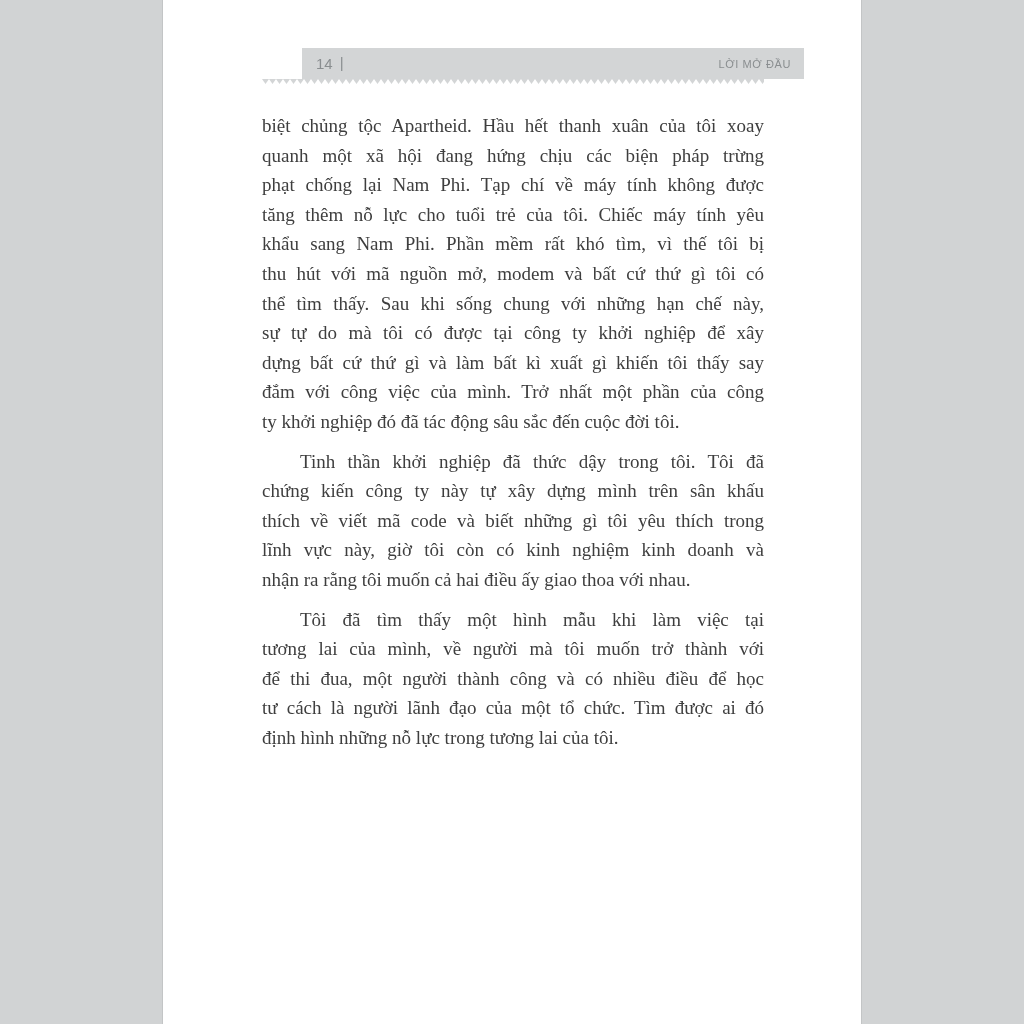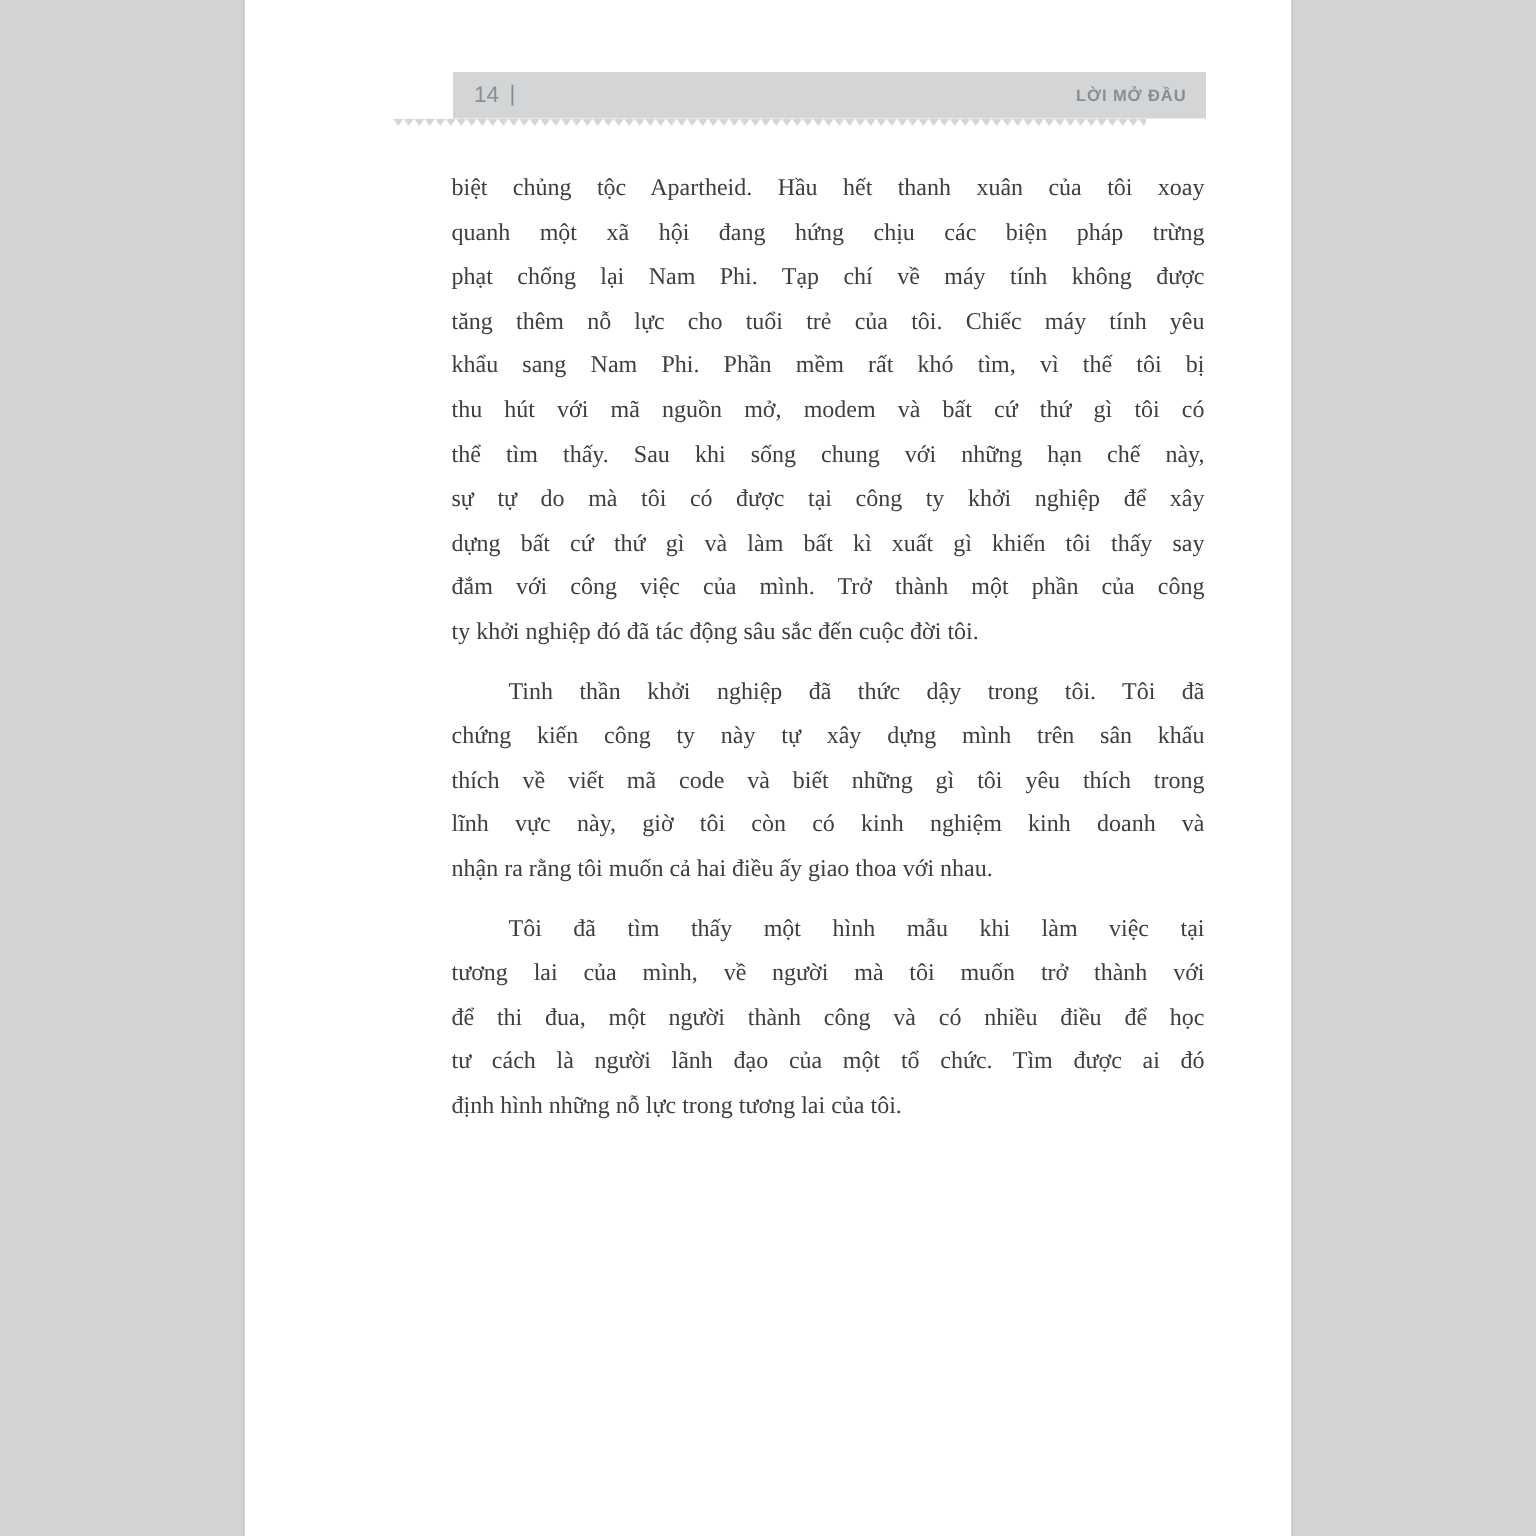--- a/index.html
+++ b/index.html
@@ -41,41 +41,40 @@
   .header-left {
     display: flex;
     align-items: center;
     gap: 7px;
     font-size: 15px;
   }
   .header-left .divider { font-size: 15px; position: relative; top: -1px; }
   .header-right {
     font-size: 11px;
     letter-spacing: 0.6px;
-    font-weight: bold;
+    font-weight: normal;
   }
 
   .torn-edge {
     position: absolute;
     left: 262px;
     top: 79px;
     width: 502px;
     height: 5px;
     display: block;
   }
 
   .body-text {
     position: absolute;
     left: 262px;
     top: 111px;
     width: 502px;
-    font-size: 16px;
+    font-size: 19px;
     line-height: 29.6px;
     color: var(--body-text, #3e3e3e);
-    margin-left: 39px;
   }
   .para { margin-bottom: 10px; }
   .line {
     text-align: justify;
     text-align-last: justify;
     white-space: normal;
   }
   .line.last { text-align-last: left; }
   .line.first-indent { text-indent: 38px; }
 </style>
@@ -108,21 +107,21 @@
       <div class="para">
         <div class="line">biệt chủng tộc Apartheid. Hầu hết thanh xuân của tôi xoay</div>
         <div class="line">quanh một xã hội đang hứng chịu các biện pháp trừng</div>
         <div class="line">phạt chống lại Nam Phi. Tạp chí về máy tính không được</div>
         <div class="line">tăng thêm nỗ lực cho tuổi trẻ của tôi. Chiếc máy tính yêu</div>
         <div class="line">khẩu sang Nam Phi. Phần mềm rất khó tìm, vì thế tôi bị</div>
         <div class="line">thu hút với mã nguồn mở, modem và bất cứ thứ gì tôi có</div>
         <div class="line">thể tìm thấy. Sau khi sống chung với những hạn chế này,</div>
         <div class="line">sự tự do mà tôi có được tại công ty khởi nghiệp để xây</div>
         <div class="line">dựng bất cứ thứ gì và làm bất kì xuất gì khiến tôi thấy say</div>
-        <div class="line">đắm với công việc của mình. Trở thành một phần của công</div>
+        <div class="line">đắm với công việc của mình. Trở nhất một phần của công</div>
         <div class="line last">ty khởi nghiệp đó đã tác động sâu sắc đến cuộc đời tôi.</div>
       </div>
       <div class="para">
         <div class="line first-indent">Tinh thần khởi nghiệp đã thức dậy trong tôi. Tôi đã</div>
         <div class="line">chứng kiến công ty này tự xây dựng mình trên sân khấu</div>
         <div class="line">thích về viết mã code và biết những gì tôi yêu thích trong</div>
         <div class="line">lĩnh vực này, giờ tôi còn có kinh nghiệm kinh doanh và</div>
         <div class="line last">nhận ra rằng tôi muốn cả hai điều ấy giao thoa với nhau.</div>
       </div>
       <div class="para">

